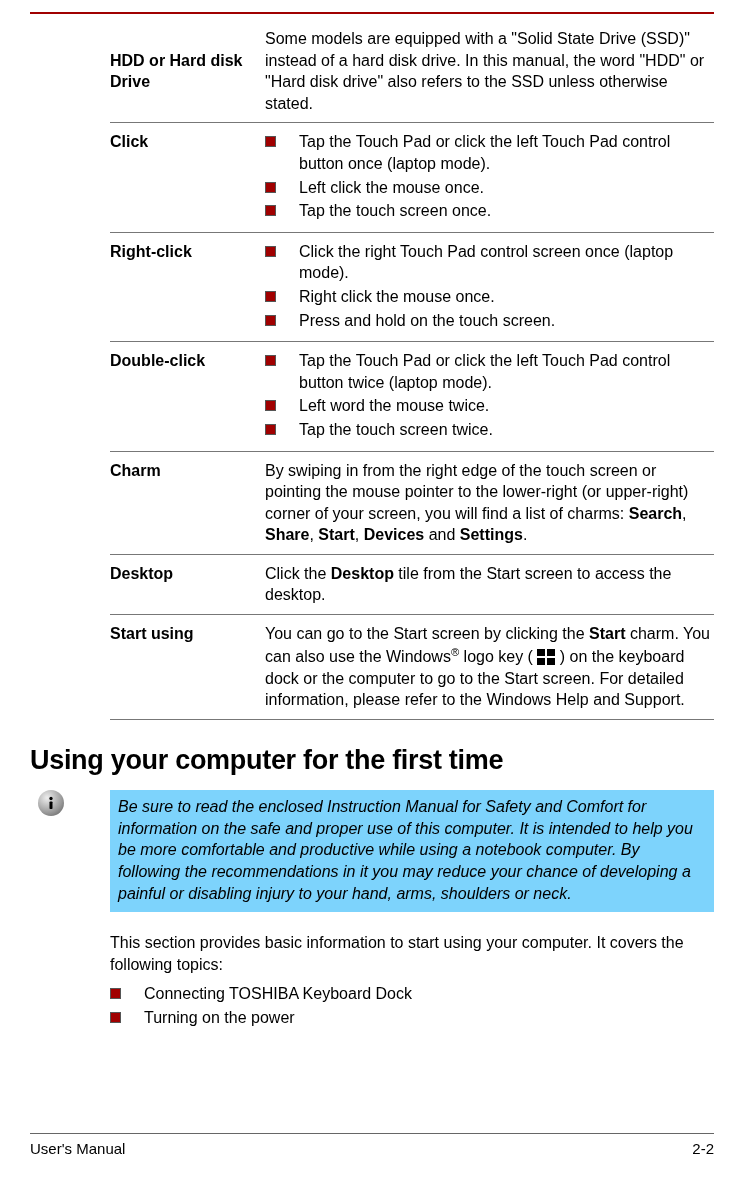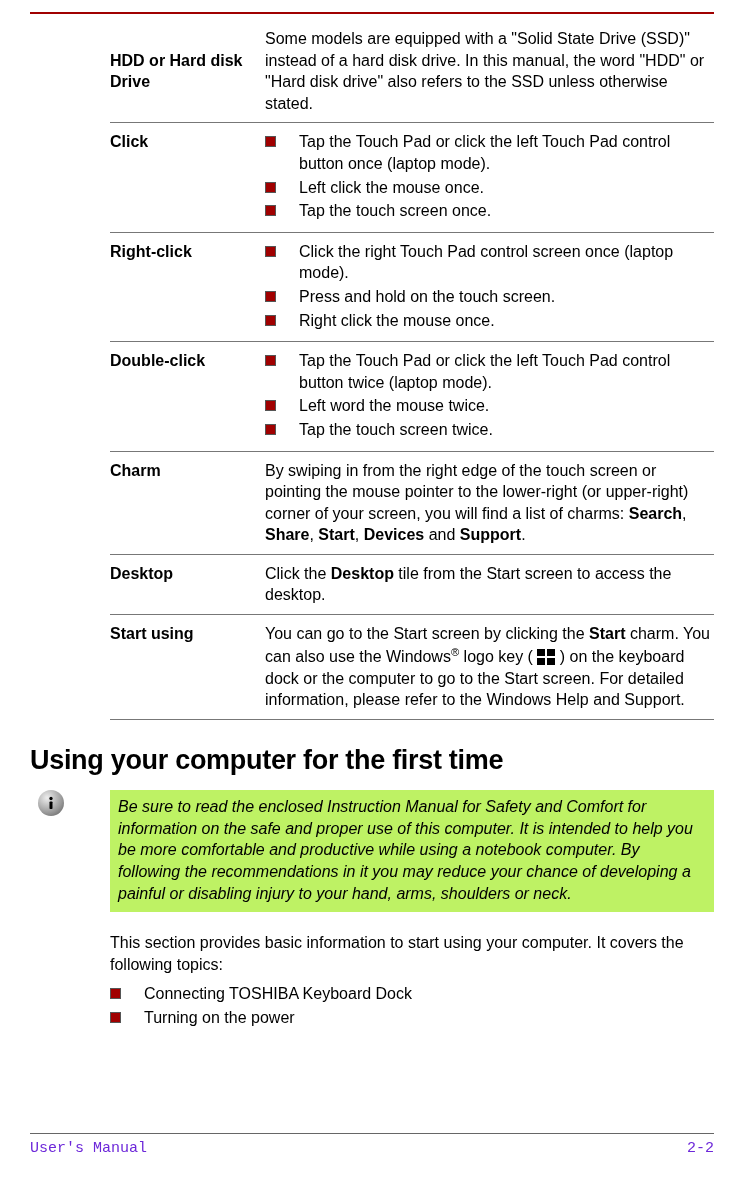--- a/index.html
+++ b/index.html
@@ -80,21 +80,21 @@
       height: 26px;
       border-radius: 50%;
       background: radial-gradient(circle at 35% 30%, #eee 0%, #999 60%, #555 100%);
       display: flex;
       align-items: center;
       justify-content: center;
     }
     .note-icon svg { width: 18px; height: 18px; }
     .note-text {
       flex: 1;
-      background: #bef264;
+      background: #7dd3fc;
       font-style: italic;
       padding: 6px 8px 8px 8px;
     }
     .body-para {
       margin-left: 80px;
       margin-top: 20px;
       margin-bottom: 8px;
     }
     .topic-list {
       margin-left: 80px;
@@ -117,23 +117,22 @@
     }
     .footer {
       position: absolute;
       left: 30px;
       right: 30px;
       bottom: 20px;
       border-top: 1px solid #666;
       padding-top: 5px;
       display: flex;
       justify-content: space-between;
-      color: #6d28d9;
+      color: #000000;
       font-size: 15px;
-      font-family: Liberation Mono, monospace;
     }
     .win-logo {
       display: inline-block;
       vertical-align: middle;
       width: 18px;
       height: 16px;
       position: relative;
       top: -1px;
     }
     .win-logo span {
@@ -170,41 +169,41 @@
           <li>Tap the touch screen once.</li>
         </ul>
       </div>
     </div>
 
     <div class="def-row">
       <div class="def-term">Right-click</div>
       <div class="def-desc">
         <ul class="bullet-list">
           <li>Click the right Touch Pad control screen once (laptop mode).</li>
+          <li>Right click the mouse once.</li>
           <li>Press and hold on the touch screen.</li>
-          <li>Right click the mouse once.</li>
         </ul>
       </div>
     </div>
 
     <div class="def-row">
       <div class="def-term">Double-click</div>
       <div class="def-desc">
         <ul class="bullet-list">
           <li>Tap the Touch Pad or click the left Touch Pad control button twice (laptop mode).</li>
           <li>Left word the mouse twice.</li>
           <li>Tap the touch screen twice.</li>
         </ul>
       </div>
     </div>
 
     <div class="def-row">
       <div class="def-term">Charm</div>
       <div class="def-desc">
-        <span>By swiping in from the right edge of the touch screen or pointing the mouse pointer to the lower-right (or upper-right) corner of your screen, you will find a list of charms: </span><b>Search</b>, <b>Share</b>, <b>Start</b>, <b>Devices</b> and <b>Support</b>.
+        <span>By swiping in from the right edge of the touch screen or pointing the mouse pointer to the lower-right (or upper-right) corner of your screen, you will find a list of charms: </span><b>Search</b>, <b>Share</b>, <b>Start</b>, <b>Devices</b> and <b>Settings</b>.
       </div>
     </div>
 
     <div class="def-row">
       <div class="def-term">Desktop</div>
       <div class="def-desc">
         <span>Click the </span><b>Desktop</b><span> tile from the Start screen to access the desktop.</span>
       </div>
     </div>
 

